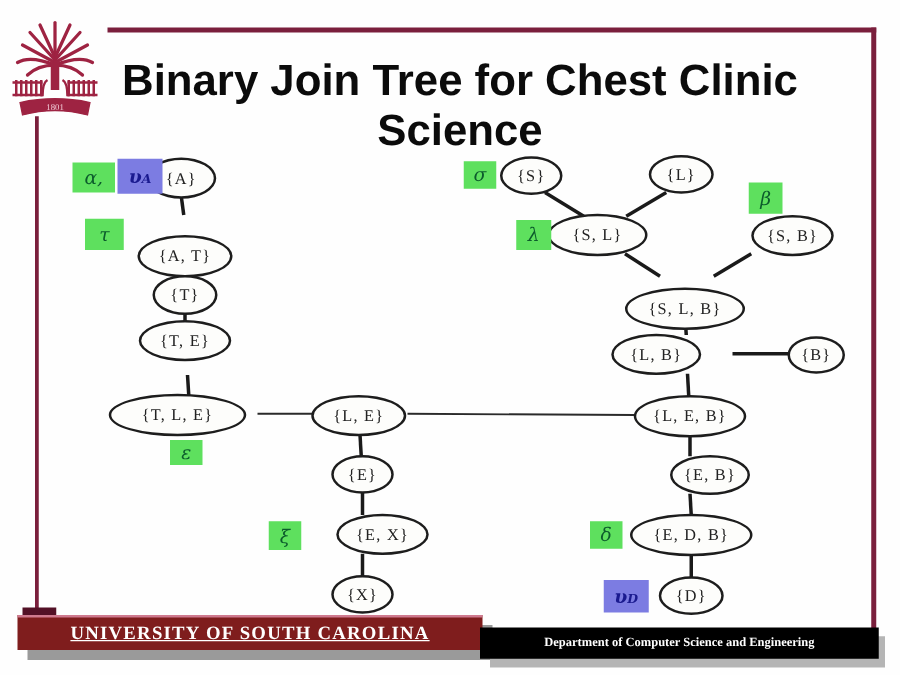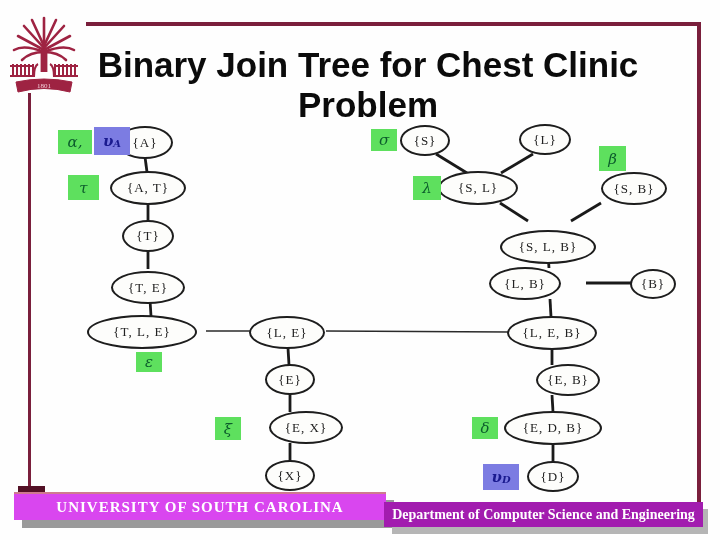--- a/index.html
+++ b/index.html
@@ -31,31 +31,32 @@
     font-family:"DejaVu Serif",serif;font-style:italic;font-size:15px;
   }
   .glabel.green{background:#5ee05e;color:#0c5c2c;}
   .glabel.blue{background:#7c7ce2;color:#1a1a8f;font-weight:bold;}
   .glabel sub{font-size:10px;line-height:1;margin-top:6px;}
   
   .logo{position:absolute;left:4px;top:6px;}
   
   .banner-shadow-left{position:absolute;left:22px;top:500px;width:372px;height:28px;background:#9a9a9a;}
   .banner-left{
-    position:absolute;left:14px;top:492px;width:372px;height:28px;background:#d946ef;
+    position:absolute;left:14px;top:492px;width:372px;height:28px;background:#7f1d1d;
     border-top:2px solid #cf7a8f;box-sizing:border-box;
     display:flex;align-items:center;justify-content:center;
     color:#fff;font-weight:bold;font-size:15px;letter-spacing:1px;
     font-family:"Liberation Serif",serif;
+    text-decoration:underline;
   }
   .banner-shadow-right{position:absolute;left:392px;top:509px;width:316px;height:25px;background:#b5b5b5;}
   .banner-right{
-    position:absolute;left:384px;top:502px;width:319px;height:25px;background:#a21caf;
+    position:absolute;left:384px;top:502px;width:319px;height:25px;background:#000000;
     display:flex;align-items:center;justify-content:center;
-    color:#fff;font-weight:bold;font-size:14px;letter-spacing:0px;
+    color:#fff;font-weight:bold;font-size:10px;letter-spacing:0px;
     font-family:"Liberation Serif",serif;
   }
 </style>
 </head>
 <body>
 
 <div class="slide">
 
   <svg class="logo" width="80" height="92" viewBox="0 0 80 92">
     <g stroke="#9e2342" fill="none" stroke-width="2.6" stroke-linecap="round">
@@ -95,21 +96,21 @@
     <text x="40" y="82" text-anchor="middle" font-size="7" fill="#f3cdd8" font-family="Liberation Serif, serif">1801</text>
   </svg>
 
   <div class="top-line"></div>
   <div class="right-line"></div>
   <div class="left-line"></div>
   <div class="left-line-foot"></div>
 
   <div class="title">
     <div>Binary Join Tree for Chest Clinic</div>
-    <div>Problem</div>
+    <div>Science</div>
   </div>
 
   <svg class="edges" width="720" height="540" viewBox="0 0 720 540">
     <g stroke="#1a1a1a" stroke-width="2.8">
       <line x1="145" y1="157" x2="147" y2="172"></line>
       <line x1="148" y1="204" x2="148" y2="221"></line>
       <line x1="148" y1="251" x2="148" y2="269"></line>
       <line x1="150" y1="300" x2="151" y2="316"></line>
       <line x1="288" y1="348" x2="289" y2="365"></line>
       <line x1="290" y1="394" x2="290" y2="412"></line>
@@ -125,23 +126,23 @@
       <line x1="552" y1="395" x2="553" y2="412"></line>
       <line x1="553" y1="444" x2="553" y2="462"></line>
     </g>
     <g stroke="#2a2a2a" stroke-width="1.5">
       <line x1="206" y1="331" x2="250" y2="331"></line>
       <line x1="326" y1="331" x2="508" y2="332"></line>
     </g>
   </svg>
 
   <div class="node" style="left:117px;top:126px;width:56px;height:33px">{A}</div>
-  <div class="node" style="left:110px;top:171px;width:76px;height:34px">{A, T}</div>
+  <div class="node" style="left:110px;top:188px;width:76px;height:34px">{A, T}</div>
   <div class="node" style="left:122px;top:220px;width:52px;height:32px">{T}</div>
-  <div class="node" style="left:111px;top:271px;width:74px;height:33px">{T, E}</div>
+  <div class="node" style="left:111px;top:256px;width:74px;height:33px">{T, E}</div>
   <div class="node" style="left:87px;top:315px;width:110px;height:34px">{T, L, E}</div>
   <div class="node" style="left:249px;top:316px;width:76px;height:33px">{L, E}</div>
   <div class="node" style="left:265px;top:364px;width:50px;height:31px">{E}</div>
   <div class="node" style="left:269px;top:411px;width:74px;height:33px">{E, X}</div>
   <div class="node" style="left:265px;top:460px;width:50px;height:31px">{X}</div>
   <div class="node" style="left:400px;top:125px;width:50px;height:31px">{S}</div>
   <div class="node" style="left:519px;top:124px;width:52px;height:31px">{L}</div>
   <div class="node" style="left:438px;top:171px;width:80px;height:34px">{S, L}</div>
   <div class="node" style="left:601px;top:172px;width:66px;height:33px">{S, B}</div>
   <div class="node" style="left:500px;top:230px;width:96px;height:34px">{S, L, B}</div>

